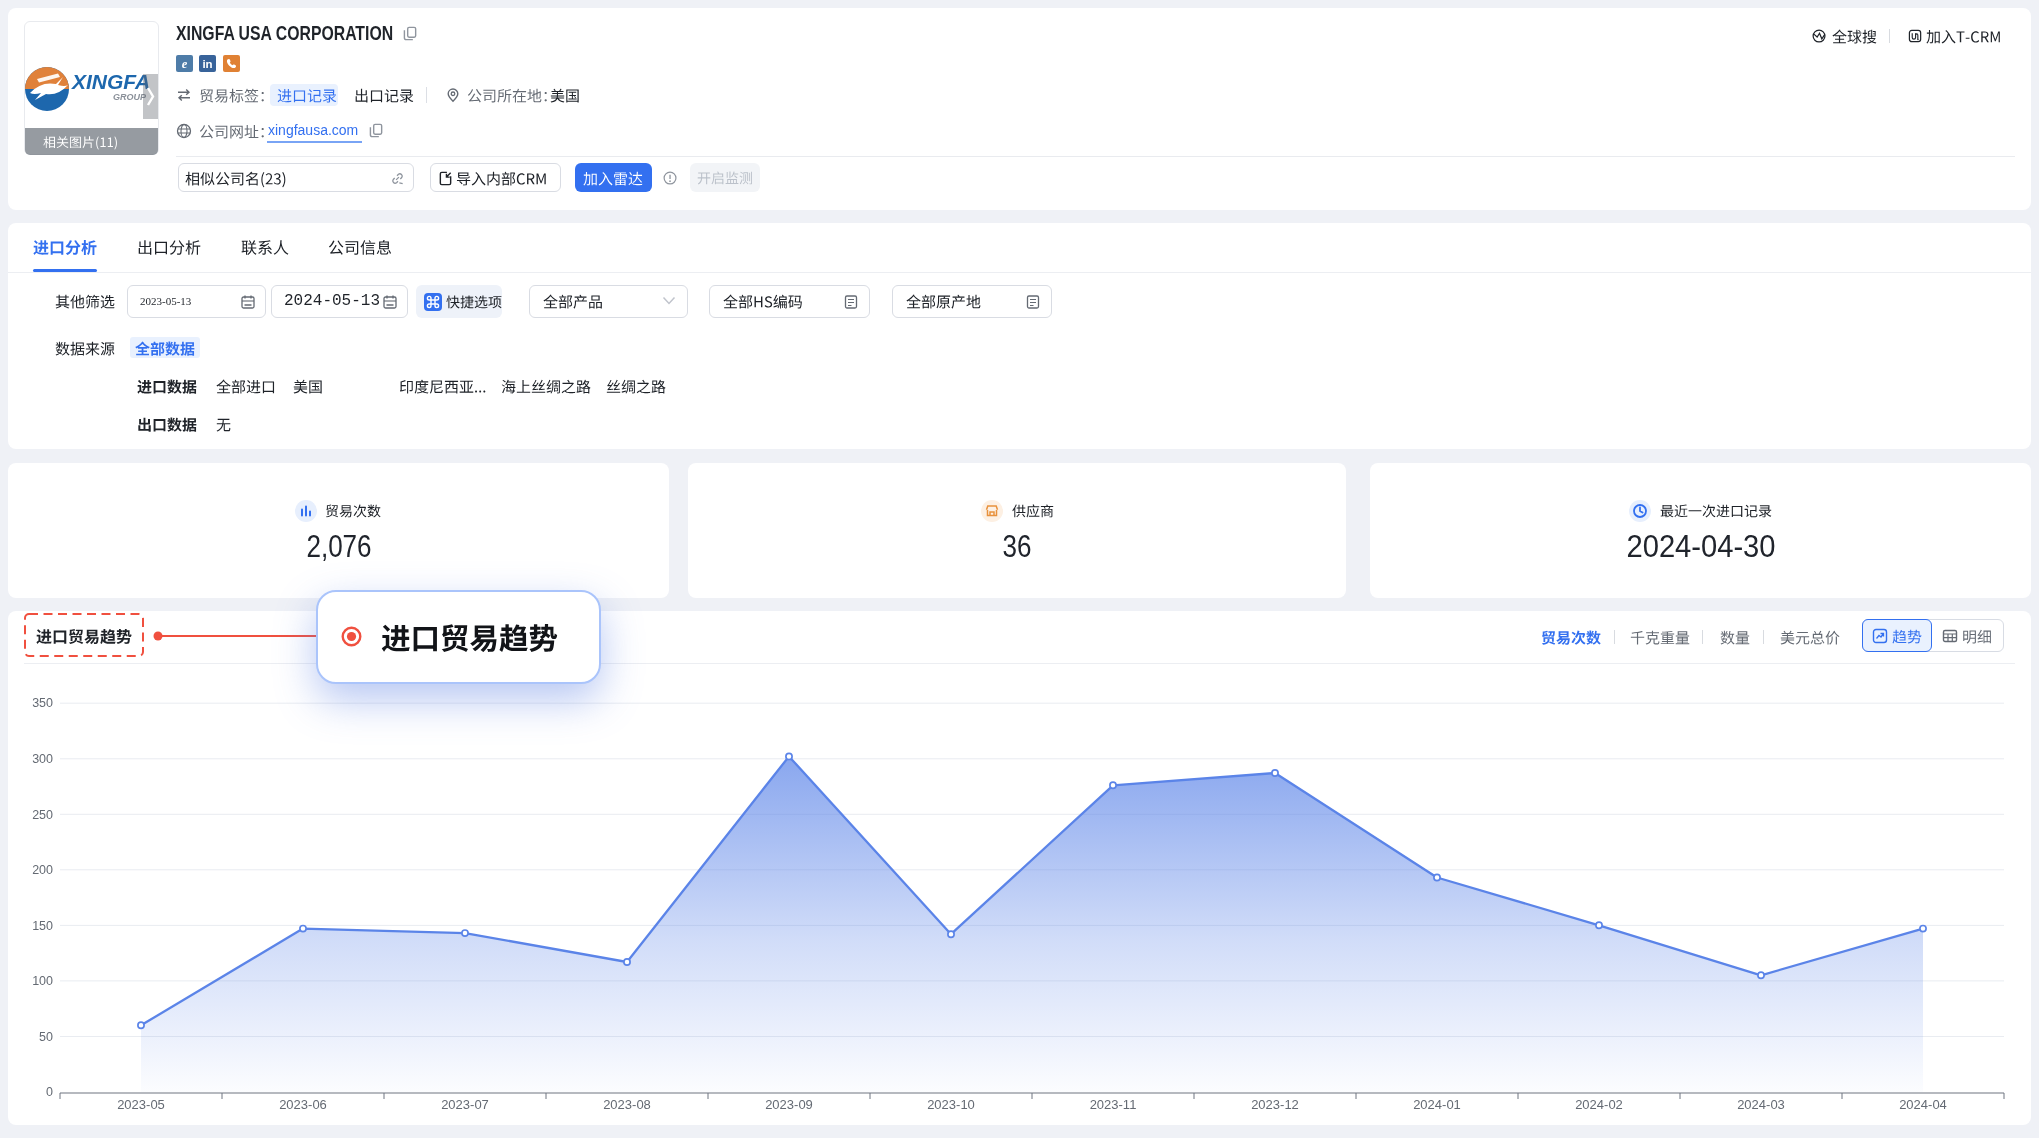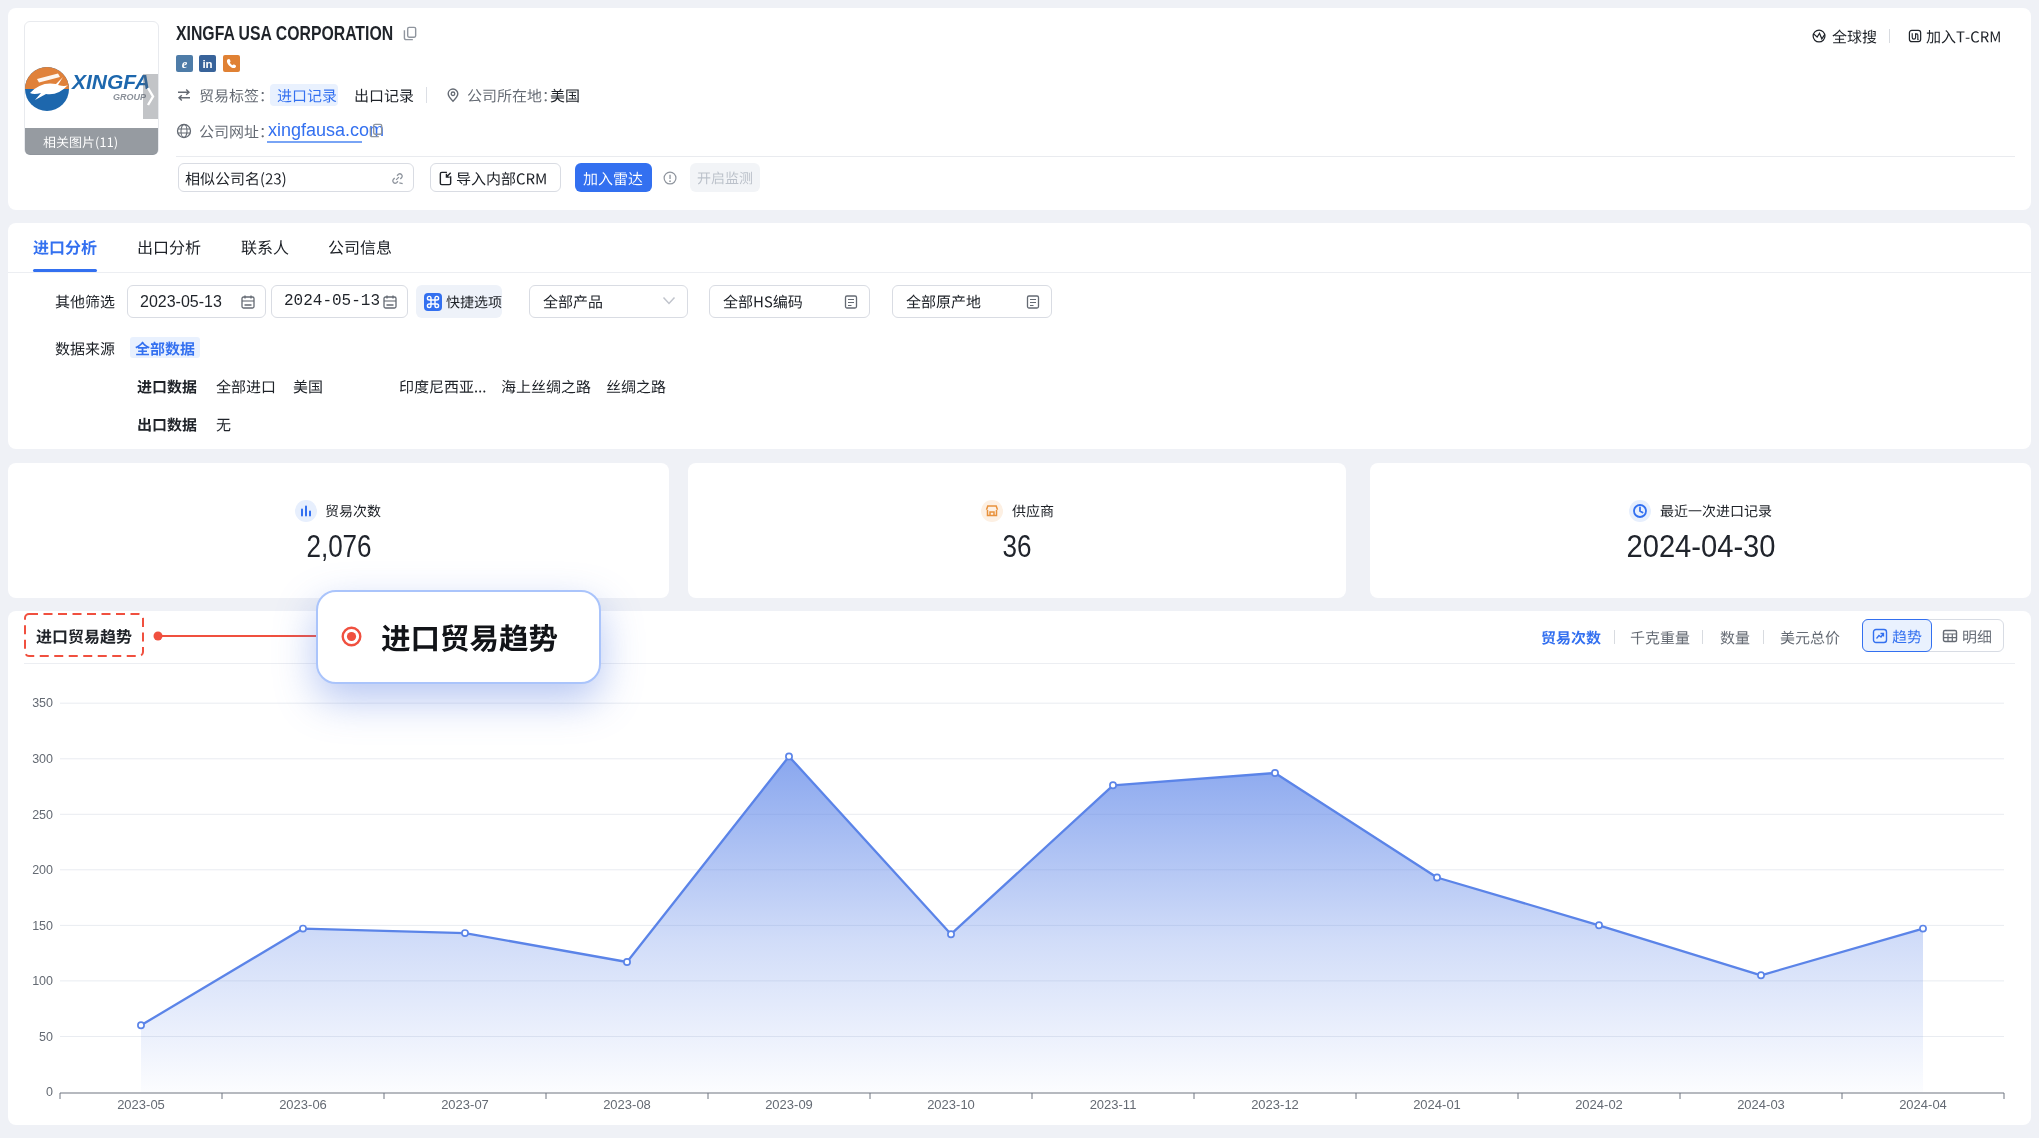--- a/index.html
+++ b/index.html
@@ -71,21 +71,21 @@
     <path d="M10.4 -12.7C10.1 -12 9.6 -11.1 9.1 -10.5L5.1 -10.5L5.7 -10.8C5.5 -11.3 4.9 -12.1 4.4 -12.7L3.4 -12.2C3.9 -11.7 4.3 -11 4.6 -10.5L1.5 -10.5L1.5 -9.5L6.9 -9.5L6.9 -8.3L2.2 -8.3L2.2 -7.3L6.9 -7.3L6.9 -6L0.8 -6L0.8 -5L6.8 -5C6.7 -4.6 6.7 -4.2 6.6 -3.9L1.2 -3.9L1.2 -2.8L6.2 -2.8C5.5 -1.3 4.1 -0.3 0.6 0.1C0.8 0.4 1.1 0.9 1.2 1.2C5.1 0.5 6.7 -0.7 7.4 -2.7C8.6 -0.6 10.7 0.7 13.7 1.2C13.8 0.8 14.1 0.4 14.4 0.1C11.6 -0.2 9.6 -1.2 8.6 -2.8L14.1 -2.8L14.1 -3.9L7.8 -3.9C7.8 -4.2 7.9 -4.6 7.9 -5L14.2 -5L14.2 -6L8 -6L8 -7.3L12.9 -7.3L12.9 -8.3L8 -8.3L8 -9.5L13.5 -9.5L13.5 -10.5L10.4 -10.5C10.8 -11 11.2 -11.7 11.6 -12.3ZM23.9 -4.8C24.4 -4.3 25.1 -3.6 25.4 -3.1L26.1 -3.6C25.8 -4 25.2 -4.7 24.6 -5.2ZM18.4 -2.9L18.4 -2L26.7 -2L26.7 -2.9L22.9 -2.9L22.9 -5.5L26 -5.5L26 -6.5L22.9 -6.5L22.9 -8.6L26.3 -8.6L26.3 -9.6L18.6 -9.6L18.6 -8.6L21.9 -8.6L21.9 -6.5L19.1 -6.5L19.1 -5.5L21.9 -5.5L21.9 -2.9ZM16.3 -11.9L16.3 1.2L17.4 1.2L17.4 0.4L27.5 0.4L27.5 1.2L28.7 1.2L28.7 -11.9ZM17.4 -0.6L17.4 -10.9L27.5 -10.9L27.5 -0.6Z" fill="#1f2329"></path>
   </svg>
 <svg style="position:absolute;left:176px;top:123px" width="16" height="16" viewBox="0 0 16 16" fill="none">
     <circle cx="8" cy="8" r="6.5" stroke="#646a73" stroke-width="1.3"></circle>
     <ellipse cx="8" cy="8" rx="3" ry="6.5" stroke="#646a73" stroke-width="1.1"></ellipse>
     <path d="M1.8 6 H14.2 M1.8 10 H14.2" stroke="#646a73" stroke-width="1.1"></path>
   </svg>
 <svg style="position:absolute;left:199.0px;top:120.1px;" width="75.0" height="21.7" viewBox="0 -17.40 75.0 21.72">
     <path d="M4.9 -12.2C4 -9.9 2.5 -7.8 0.8 -6.4C1.1 -6.2 1.6 -5.8 1.8 -5.6C3.5 -7.1 5.1 -9.4 6.1 -11.8ZM10 -12.3L8.9 -11.8C10 -9.6 11.9 -7 13.5 -5.6C13.7 -5.9 14.2 -6.3 14.5 -6.6C12.9 -7.8 11 -10.2 10 -12.3ZM2.4 0.2C3 0 3.8 -0.1 11.7 -0.6C12.1 0 12.5 0.6 12.7 1.1L13.8 0.5C13.1 -0.9 11.5 -3 10.2 -4.6L9.2 -4.1C9.8 -3.4 10.4 -2.5 11 -1.6L4 -1.2C5.5 -3 7 -5.2 8.2 -7.5L7 -8C5.8 -5.5 3.9 -2.9 3.3 -2.2C2.8 -1.5 2.4 -1.1 2 -1C2.1 -0.6 2.4 -0 2.4 0.2ZM16.4 -9L16.4 -8L25.5 -8L25.5 -9ZM16.3 -11.6L16.3 -10.6L27.2 -10.6L27.2 -0.5C27.2 -0.2 27.1 -0.1 26.8 -0.1C26.5 -0.1 25.5 -0.1 24.4 -0.1C24.6 0.2 24.8 0.8 24.8 1.1C26.2 1.1 27.1 1.1 27.6 0.9C28.2 0.7 28.3 0.3 28.3 -0.5L28.3 -11.6ZM18.5 -5.4L23.3 -5.4L23.3 -2.5L18.5 -2.5ZM17.4 -6.4L17.4 -0.4L18.5 -0.4L18.5 -1.6L24.4 -1.6L24.4 -6.4ZM32.9 -8C33.6 -7.2 34.3 -6.2 35 -5.3C34.4 -3.7 33.6 -2.3 32.6 -1.3C32.8 -1.2 33.3 -0.9 33.5 -0.7C34.4 -1.6 35.1 -2.9 35.7 -4.3C36.2 -3.6 36.6 -2.9 36.9 -2.4L37.6 -3.1C37.2 -3.7 36.7 -4.5 36.1 -5.4C36.5 -6.6 36.8 -8 37.1 -9.5L36 -9.6C35.9 -8.5 35.7 -7.4 35.4 -6.4C34.8 -7.2 34.2 -8 33.6 -8.7ZM37.2 -8C37.9 -7.2 38.7 -6.2 39.3 -5.2C38.7 -3.6 37.9 -2.2 36.8 -1.2C37 -1.1 37.5 -0.7 37.7 -0.6C38.6 -1.5 39.4 -2.8 40 -4.2C40.5 -3.4 40.9 -2.6 41.2 -1.9L42 -2.6C41.6 -3.4 41.1 -4.3 40.4 -5.4C40.8 -6.6 41.1 -8 41.3 -9.4L40.3 -9.6C40.1 -8.5 39.9 -7.4 39.7 -6.4C39.1 -7.2 38.5 -7.9 38 -8.6ZM31.3 -11.7L31.3 1.2L32.5 1.2L32.5 -10.6L42.6 -10.6L42.6 -0.3C42.6 -0 42.5 0 42.2 0.1C41.9 0.1 40.9 0.1 39.9 0C40.1 0.3 40.3 0.9 40.4 1.2C41.7 1.2 42.6 1.1 43 1C43.5 0.8 43.7 0.4 43.7 -0.3L43.7 -11.7ZM51.5 -9.3L51.5 -0.4L49.7 -0.4L49.7 0.7L59.4 0.7L59.4 -0.4L56 -0.4L56 -6.3L59.2 -6.3L59.2 -7.4L56 -7.4L56 -12.5L54.8 -12.5L54.8 -0.4L52.6 -0.4L52.6 -9.3ZM45.5 -2.4L45.9 -1.3C47.3 -1.9 49.2 -2.7 50.9 -3.4L50.7 -4.4L48.8 -3.7L48.8 -7.9L50.7 -7.9L50.7 -9L48.8 -9L48.8 -12.4L47.7 -12.4L47.7 -9L45.7 -9L45.7 -7.9L47.7 -7.9L47.7 -3.3C46.9 -2.9 46.1 -2.7 45.5 -2.4ZM63.8 -7.3C64.3 -7.3 64.9 -7.7 64.9 -8.4C64.9 -9.1 64.3 -9.5 63.8 -9.5C63.1 -9.5 62.6 -9.1 62.6 -8.4C62.6 -7.7 63.1 -7.3 63.8 -7.3ZM63.8 0.1C64.3 0.1 64.9 -0.4 64.9 -1.1C64.9 -1.8 64.3 -2.2 63.8 -2.2C63.1 -2.2 62.6 -1.8 62.6 -1.1C62.6 -0.4 63.1 0.1 63.8 0.1Z" fill="#646a73"></path>
   </svg>
-<div style="position:absolute;left:268px;top:121.0px;font-size:18px;line-height:19px;color:#3370f0;font-weight:400;white-space:nowrap;">xingfausa.com</div>
+<div style="position:absolute;left:268px;top:121.0px;font-size:14px;line-height:19px;color:#3370f0;font-weight:400;white-space:nowrap;">xingfausa.com</div>
 <div style="position:absolute;left:267px;top:141px;width:95px;height:2px;background:#79a4f5"></div>
 <svg style="position:absolute;left:369px;top:123px" width="15" height="15" viewBox="0 0 16 16" fill="none">
     <rect x="5" y="1.5" width="8.5" height="10.5" rx="1.5" stroke="#8f959e" stroke-width="1.5"></rect>
     <path d="M10.5 14.5 H3.5 A2 2 0 0 1 1.5 12.5 V4.5" stroke="#8f959e" stroke-width="1.5"></path>
   </svg>
 <div style="position:absolute;left:176px;top:156px;width:1839px;height:1px;background:#e9ebef"></div>
 <div style="position:absolute;left:177.7px;top:163px;width:236px;height:29px;border:1px solid #d9dce3;border-radius:6px;background:#fff"></div>
 <svg style="position:absolute;left:185.0px;top:166.6px;" width="101.8" height="21.7" viewBox="0 -17.40 101.8 21.72">
     <path d="M8.2 -7.1L12.8 -7.1L12.8 -4.5L8.2 -4.5ZM8.2 -8.1L8.2 -10.7L12.8 -10.7L12.8 -8.1ZM8.2 -3.5L12.8 -3.5L12.8 -0.9L8.2 -0.9ZM7.1 -11.7L7.1 1.1L8.2 1.1L8.2 0.2L12.8 0.2L12.8 1.1L13.9 1.1L13.9 -11.7ZM3.2 -12.6L3.2 -9.4L0.8 -9.4L0.8 -8.3L3.1 -8.3C2.5 -6.2 1.5 -3.9 0.4 -2.6C0.6 -2.4 0.9 -1.9 1 -1.6C1.8 -2.6 2.6 -4.3 3.2 -6L3.2 1.2L4.3 1.2L4.3 -5.7C4.9 -4.9 5.5 -4 5.8 -3.5L6.5 -4.4C6.2 -4.8 4.8 -6.4 4.3 -7L4.3 -8.3L6.5 -8.3L6.5 -9.4L4.3 -9.4L4.3 -12.6ZM22.3 -10.9C23.1 -9.4 23.9 -7.4 24.2 -6.1L25.2 -6.6C24.9 -7.8 24.1 -9.7 23.3 -11.2ZM26.9 -12.2C26.7 -6.2 26.1 -2 22.9 0.3C23.1 0.5 23.6 0.9 23.8 1.1C25.2 -0 26.2 -1.5 26.8 -3.4C27.5 -1.9 28.2 -0.3 28.5 0.7L29.5 0.2C29.1 -1.1 28.2 -3.2 27.3 -4.9C27.7 -6.9 27.9 -9.4 28 -12.2ZM18.5 -12.5C17.8 -10.2 16.6 -7.9 15.3 -6.4C15.5 -6.1 15.8 -5.5 15.9 -5.2C16.4 -5.8 16.8 -6.5 17.3 -7.3L17.3 1.2L18.4 1.2L18.4 -9.3C18.8 -10.2 19.2 -11.2 19.5 -12.2ZM20.4 -11.6L20.4 -2.5C20.4 -1.8 20.1 -1.4 19.9 -1.2C20.1 -1 20.4 -0.5 20.5 -0.2C20.8 -0.6 21.2 -0.9 24.6 -3.2C24.5 -3.5 24.3 -3.9 24.2 -4.2L21.5 -2.4L21.5 -11.6ZM34.9 -12.2C34 -9.9 32.5 -7.8 30.8 -6.4C31.1 -6.2 31.6 -5.8 31.8 -5.6C33.5 -7.1 35.1 -9.4 36.1 -11.8ZM40 -12.3L38.9 -11.8C40 -9.6 41.9 -7 43.5 -5.6C43.7 -5.9 44.2 -6.3 44.5 -6.6C42.9 -7.8 41 -10.2 40 -12.3ZM32.4 0.2C33 0 33.8 -0.1 41.7 -0.6C42.1 0 42.5 0.6 42.7 1.1L43.8 0.5C43.1 -0.9 41.5 -3 40.2 -4.6L39.2 -4.1C39.8 -3.4 40.4 -2.5 41 -1.6L34 -1.2C35.5 -3 37 -5.2 38.2 -7.5L37 -8C35.8 -5.5 33.9 -2.9 33.3 -2.2C32.8 -1.5 32.4 -1.1 32 -1C32.1 -0.6 32.4 -0 32.4 0.2ZM46.4 -9L46.4 -8L55.5 -8L55.5 -9ZM46.3 -11.6L46.3 -10.6L57.2 -10.6L57.2 -0.5C57.2 -0.2 57.1 -0.1 56.8 -0.1C56.5 -0.1 55.5 -0.1 54.4 -0.1C54.6 0.2 54.8 0.8 54.8 1.1C56.2 1.1 57.1 1.1 57.6 0.9C58.2 0.7 58.3 0.3 58.3 -0.5L58.3 -11.6ZM48.5 -5.4L53.3 -5.4L53.3 -2.5L48.5 -2.5ZM47.4 -6.4L47.4 -0.4L48.5 -0.4L48.5 -1.6L54.4 -1.6L54.4 -6.4ZM63.9 -7.9C64.7 -7.4 65.6 -6.7 66.3 -6.1C64.5 -5.2 62.6 -4.5 60.7 -4.1C60.9 -3.8 61.2 -3.4 61.3 -3.1C62.1 -3.3 63 -3.5 63.8 -3.8L63.8 1.2L64.9 1.2L64.9 0.4L71.6 0.4L71.6 1.2L72.7 1.2L72.7 -5.1L66.8 -5.1C69.3 -6.4 71.4 -8.3 72.7 -10.7L71.9 -11.2L71.7 -11.1L66.4 -11.1C66.8 -11.5 67.1 -12 67.4 -12.4L66.1 -12.6C65.2 -11.2 63.5 -9.5 61 -8.4C61.3 -8.2 61.7 -7.8 61.8 -7.5C63.3 -8.2 64.4 -9.1 65.4 -10.1L71 -10.1C70.1 -8.7 68.8 -7.6 67.3 -6.7C66.6 -7.3 65.6 -8 64.8 -8.6ZM71.6 -0.6L64.9 -0.6L64.9 -4.1L71.6 -4.1ZM78.6 2.9L79.4 2.6C78.1 0.4 77.5 -2.1 77.5 -4.7C77.5 -7.2 78.1 -9.7 79.4 -11.9L78.6 -12.3C77.2 -10 76.4 -7.6 76.4 -4.7C76.4 -1.7 77.2 0.7 78.6 2.9ZM80.7 0L87.6 0L87.6 -1.2L84.6 -1.2C84 -1.2 83.4 -1.1 82.8 -1.1C85.4 -3.5 87.1 -5.8 87.1 -8C87.1 -9.9 85.9 -11.2 83.9 -11.2C82.5 -11.2 81.6 -10.6 80.7 -9.6L81.5 -8.8C82.1 -9.5 82.8 -10.1 83.7 -10.1C85.1 -10.1 85.8 -9.2 85.8 -7.9C85.8 -6 84.2 -3.8 80.7 -0.8ZM92.3 0.2C94.3 0.2 95.9 -1 95.9 -2.9C95.9 -4.5 94.8 -5.4 93.6 -5.7L93.6 -5.8C94.7 -6.2 95.5 -7.1 95.5 -8.4C95.5 -10.2 94.2 -11.2 92.3 -11.2C91 -11.2 90.1 -10.6 89.2 -9.9L90 -9C90.6 -9.6 91.4 -10.1 92.2 -10.1C93.4 -10.1 94.1 -9.4 94.1 -8.3C94.1 -7.2 93.3 -6.2 91.1 -6.2L91.1 -5.2C93.6 -5.2 94.5 -4.3 94.5 -3C94.5 -1.7 93.6 -0.9 92.2 -0.9C91 -0.9 90.2 -1.5 89.5 -2.2L88.8 -1.3C89.5 -0.5 90.6 0.2 92.3 0.2ZM98.2 2.9C99.6 0.7 100.4 -1.7 100.4 -4.7C100.4 -7.6 99.6 -10 98.2 -12.3L97.3 -11.9C98.6 -9.7 99.3 -7.2 99.3 -4.7C99.3 -2.1 98.6 0.4 97.3 2.6Z" fill="#1f2329"></path>
   </svg>
@@ -142,21 +142,21 @@
   </svg>
 <svg style="position:absolute;left:328.0px;top:235.4px;" width="64.0" height="23.2" viewBox="0 -18.56 64.0 23.17">
     <path d="M5.2 -13C4.2 -10.6 2.6 -8.3 0.8 -6.8C1.1 -6.7 1.7 -6.2 1.9 -6C3.7 -7.6 5.4 -10 6.5 -12.6ZM10.6 -13.1L9.5 -12.6C10.7 -10.2 12.7 -7.5 14.4 -6C14.7 -6.3 15.1 -6.8 15.4 -7C13.8 -8.3 11.7 -10.9 10.6 -13.1ZM2.6 0.2C3.2 0 4 -0.1 12.5 -0.6C12.9 0 13.3 0.7 13.6 1.2L14.8 0.5C14 -0.9 12.3 -3.2 10.9 -4.9L9.8 -4.4C10.4 -3.6 11.1 -2.7 11.7 -1.7L4.3 -1.3C5.9 -3.2 7.4 -5.6 8.8 -8L7.4 -8.6C6.2 -5.9 4.2 -3.1 3.6 -2.4C3 -1.6 2.5 -1.2 2.1 -1C2.3 -0.7 2.5 -0 2.6 0.2ZM17.5 -9.6L17.5 -8.5L27.2 -8.5L27.2 -9.6ZM17.4 -12.4L17.4 -11.3L29 -11.3L29 -0.5C29 -0.2 28.9 -0.1 28.6 -0.1C28.3 -0.1 27.2 -0.1 26.1 -0.1C26.2 0.2 26.4 0.8 26.5 1.2C27.9 1.2 28.9 1.2 29.5 0.9C30 0.7 30.2 0.3 30.2 -0.5L30.2 -12.4ZM19.7 -5.7L24.9 -5.7L24.9 -2.7L19.7 -2.7ZM18.5 -6.8L18.5 -0.5L19.7 -0.5L19.7 -1.7L26 -1.7L26 -6.8ZM38.1 -8.5L38.1 -7.5L45.9 -7.5L45.9 -8.5ZM38.1 -6.2L38.1 -5.2L45.9 -5.2L45.9 -6.2ZM37 -10.8L37 -9.8L47.2 -9.8L47.2 -10.8ZM40.7 -13C41.1 -12.4 41.6 -11.5 41.8 -10.9L42.9 -11.4C42.6 -11.9 42.2 -12.8 41.7 -13.4ZM37.9 -3.9L37.9 1.3L38.9 1.3L38.9 0.6L45 0.6L45 1.2L46.1 1.2L46.1 -3.9ZM38.9 -0.4L38.9 -2.9L45 -2.9L45 -0.4ZM36.1 -13.4C35.3 -11 34 -8.6 32.5 -7C32.7 -6.7 33.1 -6.1 33.2 -5.9C33.7 -6.5 34.2 -7.2 34.7 -7.9L34.7 1.3L35.8 1.3L35.8 -9.9C36.3 -10.9 36.8 -12 37.2 -13.1ZM52.3 -8.8L59.7 -8.8L59.7 -7.5L52.3 -7.5ZM52.3 -6.6L59.7 -6.6L59.7 -5.3L52.3 -5.3ZM52.3 -11L59.7 -11L59.7 -9.7L52.3 -9.7ZM52.2 -3.2L52.2 -0.6C52.2 0.7 52.7 1 54.5 1C54.9 1 57.8 1 58.2 1C59.8 1 60.2 0.5 60.3 -1.5C60 -1.6 59.5 -1.8 59.2 -2C59.1 -0.3 59 -0.1 58.1 -0.1C57.5 -0.1 55.1 -0.1 54.6 -0.1C53.6 -0.1 53.4 -0.2 53.4 -0.6L53.4 -3.2ZM60.2 -3.1C60.9 -2.1 61.7 -0.7 62 0.2L63.1 -0.3C62.8 -1.2 62 -2.5 61.3 -3.5ZM50.4 -3.3C50 -2.3 49.4 -0.9 48.7 0L49.8 0.5C50.4 -0.4 51 -1.8 51.4 -2.8ZM54.7 -3.8C55.5 -3.1 56.4 -2 56.8 -1.3L57.8 -1.9C57.4 -2.6 56.5 -3.6 55.6 -4.3L60.9 -4.3L60.9 -12L56.1 -12C56.3 -12.4 56.6 -12.9 56.8 -13.4L55.4 -13.6C55.3 -13.1 55.1 -12.5 54.8 -12L51.1 -12L51.1 -4.3L55.6 -4.3Z" fill="#1f2329"></path>
   </svg>
 <div style="position:absolute;left:33px;top:269px;width:64px;height:3px;background:#3370f0;border-radius:2px"></div>
 <div style="position:absolute;left:8px;top:272px;width:2023px;height:1px;background:#eceef2"></div>
 <svg style="position:absolute;left:55.0px;top:290.1px;" width="60.0" height="21.7" viewBox="0 -17.40 60.0 21.72">
     <path d="M8.6 -1C10.4 -0.3 12.2 0.5 13.2 1.1L14.2 0.4C13.1 -0.2 11.1 -1.1 9.4 -1.7ZM5.4 -1.8C4.4 -1 2.3 -0.2 0.7 0.3C0.9 0.5 1.2 0.9 1.4 1.2C3 0.6 5.1 -0.2 6.4 -1.1ZM10.3 -12.6L10.3 -10.8L4.7 -10.8L4.7 -12.6L3.6 -12.6L3.6 -10.8L1.2 -10.8L1.2 -9.8L3.6 -9.8L3.6 -3.1L0.8 -3.1L0.8 -2L14.2 -2L14.2 -3.1L11.4 -3.1L11.4 -9.8L13.8 -9.8L13.8 -10.8L11.4 -10.8L11.4 -12.6ZM4.7 -3.1L4.7 -4.7L10.3 -4.7L10.3 -3.1ZM4.7 -9.8L10.3 -9.8L10.3 -8.3L4.7 -8.3ZM4.7 -7.3L10.3 -7.3L10.3 -5.7L4.7 -5.7ZM21 -11.1L21 -7.1L19.1 -6.4L19.5 -5.4L21 -6L21 -1.1C21 0.6 21.5 1 23.3 1C23.7 1 26.8 1 27.2 1C28.9 1 29.3 0.3 29.4 -1.8C29.1 -1.8 28.7 -2 28.4 -2.2C28.3 -0.4 28.1 -0 27.2 -0C26.5 -0 23.9 -0 23.3 -0C22.3 -0 22.1 -0.2 22.1 -1.1L22.1 -6.4L24.3 -7.3L24.3 -2.1L25.4 -2.1L25.4 -7.7L27.7 -8.6C27.7 -6.2 27.7 -4.7 27.6 -4.3C27.4 -3.9 27.3 -3.8 27 -3.8C26.9 -3.8 26.3 -3.8 25.9 -3.8C26 -3.6 26.1 -3.1 26.2 -2.8C26.6 -2.8 27.3 -2.8 27.7 -2.9C28.2 -3 28.5 -3.3 28.6 -4C28.7 -4.6 28.8 -6.8 28.8 -9.5L28.8 -9.7L28 -10L27.8 -9.9L27.7 -9.8L25.4 -8.8L25.4 -12.6L24.3 -12.6L24.3 -8.4L22.1 -7.6L22.1 -11.1ZM19 -12.5C18.1 -10.3 16.8 -8 15.3 -6.6C15.5 -6.3 15.8 -5.7 15.9 -5.5C16.4 -6 16.9 -6.6 17.4 -7.3L17.4 1.2L18.5 1.2L18.5 -9C19.1 -10.1 19.6 -11.1 20 -12.2ZM33.9 -8.7L33.9 -5.4C33.9 -3.3 33.7 -1.2 31.4 0.5C31.7 0.6 32.1 1 32.2 1.2C34.7 -0.6 35 -3 35 -5.4L35 -8.7ZM31.5 -7.9L31.5 -3.1L32.5 -3.1L32.5 -7.9ZM36.4 -6.2L36.4 -0.2L37.4 -0.2L37.4 -5.3L39.4 -5.3L39.4 1.2L40.4 1.2L40.4 -5.3L42.5 -5.3L42.5 -1.4C42.5 -1.2 42.4 -1.2 42.3 -1.2C42.1 -1.2 41.7 -1.2 41.1 -1.2C41.2 -0.9 41.4 -0.5 41.4 -0.2C42.2 -0.2 42.8 -0.2 43.1 -0.4C43.5 -0.6 43.5 -0.9 43.5 -1.4L43.5 -6.2L40.4 -6.2L40.4 -7.5L44.2 -7.5L44.2 -8.5L35.9 -8.5L35.9 -7.5L39.4 -7.5L39.4 -6.2ZM33.1 -12.7C32.6 -11.4 31.7 -10.1 30.7 -9.3C30.9 -9.2 31.4 -8.9 31.6 -8.8C32.2 -9.3 32.7 -9.9 33.2 -10.6L34 -10.6C34.4 -10 34.7 -9.4 34.8 -8.9L35.8 -9.3C35.7 -9.6 35.4 -10.1 35.2 -10.6L37.3 -10.6L37.3 -11.4L33.7 -11.4C33.8 -11.7 34 -12.1 34.1 -12.4ZM38.9 -12.7C38.5 -11.5 37.8 -10.3 36.9 -9.6C37.2 -9.4 37.6 -9.1 37.9 -8.9C38.3 -9.4 38.8 -9.9 39.1 -10.6L40.2 -10.6C40.7 -10 41.1 -9.4 41.3 -8.9L42.3 -9.4C42.1 -9.7 41.8 -10.2 41.5 -10.6L44.2 -10.6L44.2 -11.4L39.6 -11.4C39.7 -11.8 39.9 -12.1 40 -12.4ZM45.9 -11.5C46.8 -10.7 47.8 -9.7 48.2 -9L49.2 -9.7C48.7 -10.4 47.7 -11.4 46.8 -12.1ZM51.7 -12.2C51.3 -10.8 50.7 -9.5 49.9 -8.6C50.2 -8.5 50.6 -8.2 50.9 -8C51.2 -8.4 51.5 -9 51.8 -9.5L54 -9.5L54 -7.3L49.8 -7.3L49.8 -6.3L52.5 -6.3C52.3 -4.4 51.6 -3 49.4 -2.2C49.6 -1.9 50 -1.5 50.1 -1.2C52.6 -2.2 53.4 -4 53.6 -6.3L55.2 -6.3L55.2 -2.9C55.2 -1.7 55.4 -1.4 56.6 -1.4C56.8 -1.4 57.8 -1.4 58 -1.4C59 -1.4 59.3 -1.9 59.4 -3.8C59.1 -3.9 58.6 -4 58.4 -4.2C58.4 -2.7 58.3 -2.4 57.9 -2.4C57.7 -2.4 56.9 -2.4 56.7 -2.4C56.3 -2.4 56.3 -2.5 56.3 -2.9L56.3 -6.3L59.3 -6.3L59.3 -7.3L55.2 -7.3L55.2 -9.5L58.6 -9.5L58.6 -10.5L55.2 -10.5L55.2 -12.5L54 -12.5L54 -10.5L52.3 -10.5C52.5 -11 52.6 -11.4 52.8 -11.9ZM48.8 -6.8L45.8 -6.8L45.8 -5.8L47.7 -5.8L47.7 -1.2C47 -0.9 46.4 -0.4 45.7 0.2L46.4 1.2C47.3 0.3 48.1 -0.5 48.6 -0.5C49 -0.5 49.4 -0.1 50 0.3C51 0.9 52.3 1 54 1C55.5 1 58 0.9 59.2 0.9C59.2 0.5 59.4 -0 59.5 -0.3C58 -0.1 55.7 -0 54 -0C52.4 -0 51.2 -0.1 50.2 -0.7C49.5 -1.1 49.2 -1.5 48.8 -1.5Z" fill="#1f2329"></path>
   </svg>
 <div style="position:absolute;left:127px;top:285px;width:139px;height:33px;border:1px solid #d9dce3;border-radius:6px;background:#fff"></div>
-<div style="position:absolute;left:140px;top:291.5px;font-size:16px;line-height:19px;color:#1f2329;font-weight:400;white-space:nowrap;">2023-05-13</div>
+<div style="position:absolute;left:140px;top:291.5px;font-size:11px;line-height:19px;color:#1f2329;font-weight:400;white-space:nowrap;font-family:Liberation Serif, serif;">2023-05-13</div>
 <svg style="position:absolute;left:240px;top:293.5px" width="16" height="16" viewBox="0 0 16 16" fill="none">
     <rect x="2" y="3" width="12" height="11" rx="1.5" stroke="#646a73" stroke-width="1.3"></rect>
     <path d="M5 1.5 V4.5 M11 1.5 V4.5 M4.5 11 H11.5" stroke="#646a73" stroke-width="1.3"></path>
     <path d="M2 7 H14" stroke="#646a73" stroke-width="1.1"></path>
   </svg>
 <div style="position:absolute;left:271px;top:285px;width:137px;height:33px;border:1px solid #d9dce3;border-radius:6px;background:#fff"></div>
 <div style="position:absolute;left:284px;top:291.5px;font-size:16px;line-height:19px;color:#1f2329;font-weight:400;white-space:nowrap;font-family:Liberation Mono, monospace;">2024-05-13</div>
 <svg style="position:absolute;left:382px;top:293.5px" width="16" height="16" viewBox="0 0 16 16" fill="none">
     <rect x="2" y="3" width="12" height="11" rx="1.5" stroke="#646a73" stroke-width="1.3"></rect>
     <path d="M5 1.5 V4.5 M11 1.5 V4.5 M4.5 11 H11.5" stroke="#646a73" stroke-width="1.3"></path>

